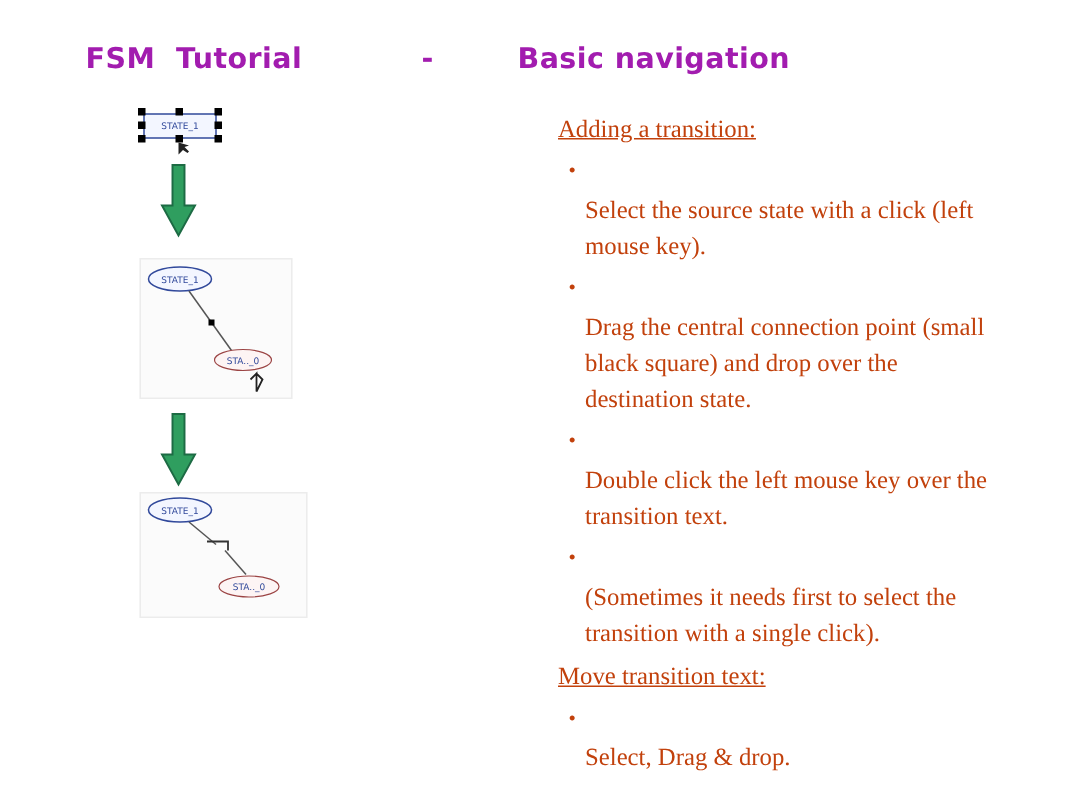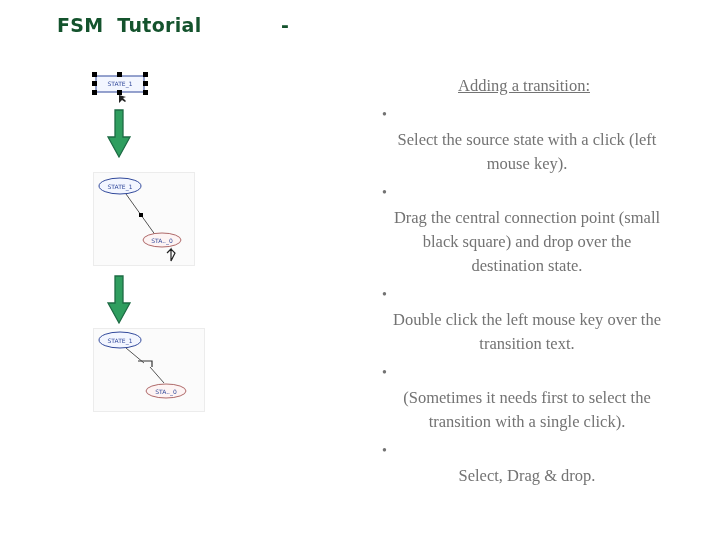--- a/index.html
+++ b/index.html
@@ -12,25 +12,25 @@
     width: 720px;
     height: 540px;
     background: #ffffff;
     overflow: hidden;
     font-family: "Liberation Serif", serif;
   }
 
   
   .title-part {
     position: absolute;
-    top: 14px;
+    top: 28px;
     font-family: "DejaVu Sans", sans-serif;
     font-weight: bold;
     font-size: 19px;
-    color: #14532d;
+    color: #a21caf;
     white-space: pre;
     letter-spacing: 0.3px;
   }
   .title-left  { left: 57px;  }
   .title-sep   { left: 281px; }
   .title-right { left: 345px; }
 
   
   .fig { position: absolute; }
   .fig svg { display: block; }
@@ -45,24 +45,23 @@
     font-size: 6px;
     fill: #31499b;
   }
 
   
   .content {
     position: absolute;
     left: 372px;
     top: 70px;
     width: 304px;
-    color: #737373;
+    color: #c2410c;
     font-size: 16.5px;
     line-height: 24px;
-    text-align: center;
   }
   .section-heading {
     text-decoration: underline;
     margin: 4px 0 5px 0;
   }
   .bullet-row {
     display: flex;
     align-items: flex-start;
     margin: 0 0 5px 0;
   }
@@ -80,20 +79,21 @@
     margin-top: 25px;
   }
 </style>
 </head>
 <body>
 
 <div class="slide">
 
   <span class="title-part title-left">FSM  Tutorial</span>
   <span class="title-part title-sep">-</span>
+  <span class="title-part title-right">Basic navigation</span>
 
   <div class="fig fig-selected">
     <svg width="58" height="32" viewBox="0 0 58 32">
       <rect x="4" y="4" width="48" height="16" fill="#f3f6ff" stroke="#31499b" stroke-width="1"></rect>
       <text x="28" y="14" text-anchor="middle" class="diag-label">STATE_1</text>
 
       <g fill="#000000">
         <rect x="0" y="0" width="5" height="5"></rect>
         <rect x="25" y="0" width="5" height="5"></rect>
         <rect x="51" y="0" width="5" height="5"></rect>
@@ -162,20 +162,21 @@
         <span class="bullet-marker">•</span>
         <span class="bullet-text">Double click the left mouse key over the transition text.</span>
       </div>
       <div class="bullet-row">
         <span class="bullet-marker">•</span>
         <span class="bullet-text">(Sometimes it needs first to select the transition with a single click).</span>
       </div>
     </div>
 
     <div class="section">
+      <div class="section-heading">Move transition text:</div>
       <div class="bullet-row">
         <span class="bullet-marker">•</span>
         <span class="bullet-text">Select, Drag &amp; drop.</span>
       </div>
     </div>
 
   </div>
 </div>
 
 </body></html>

